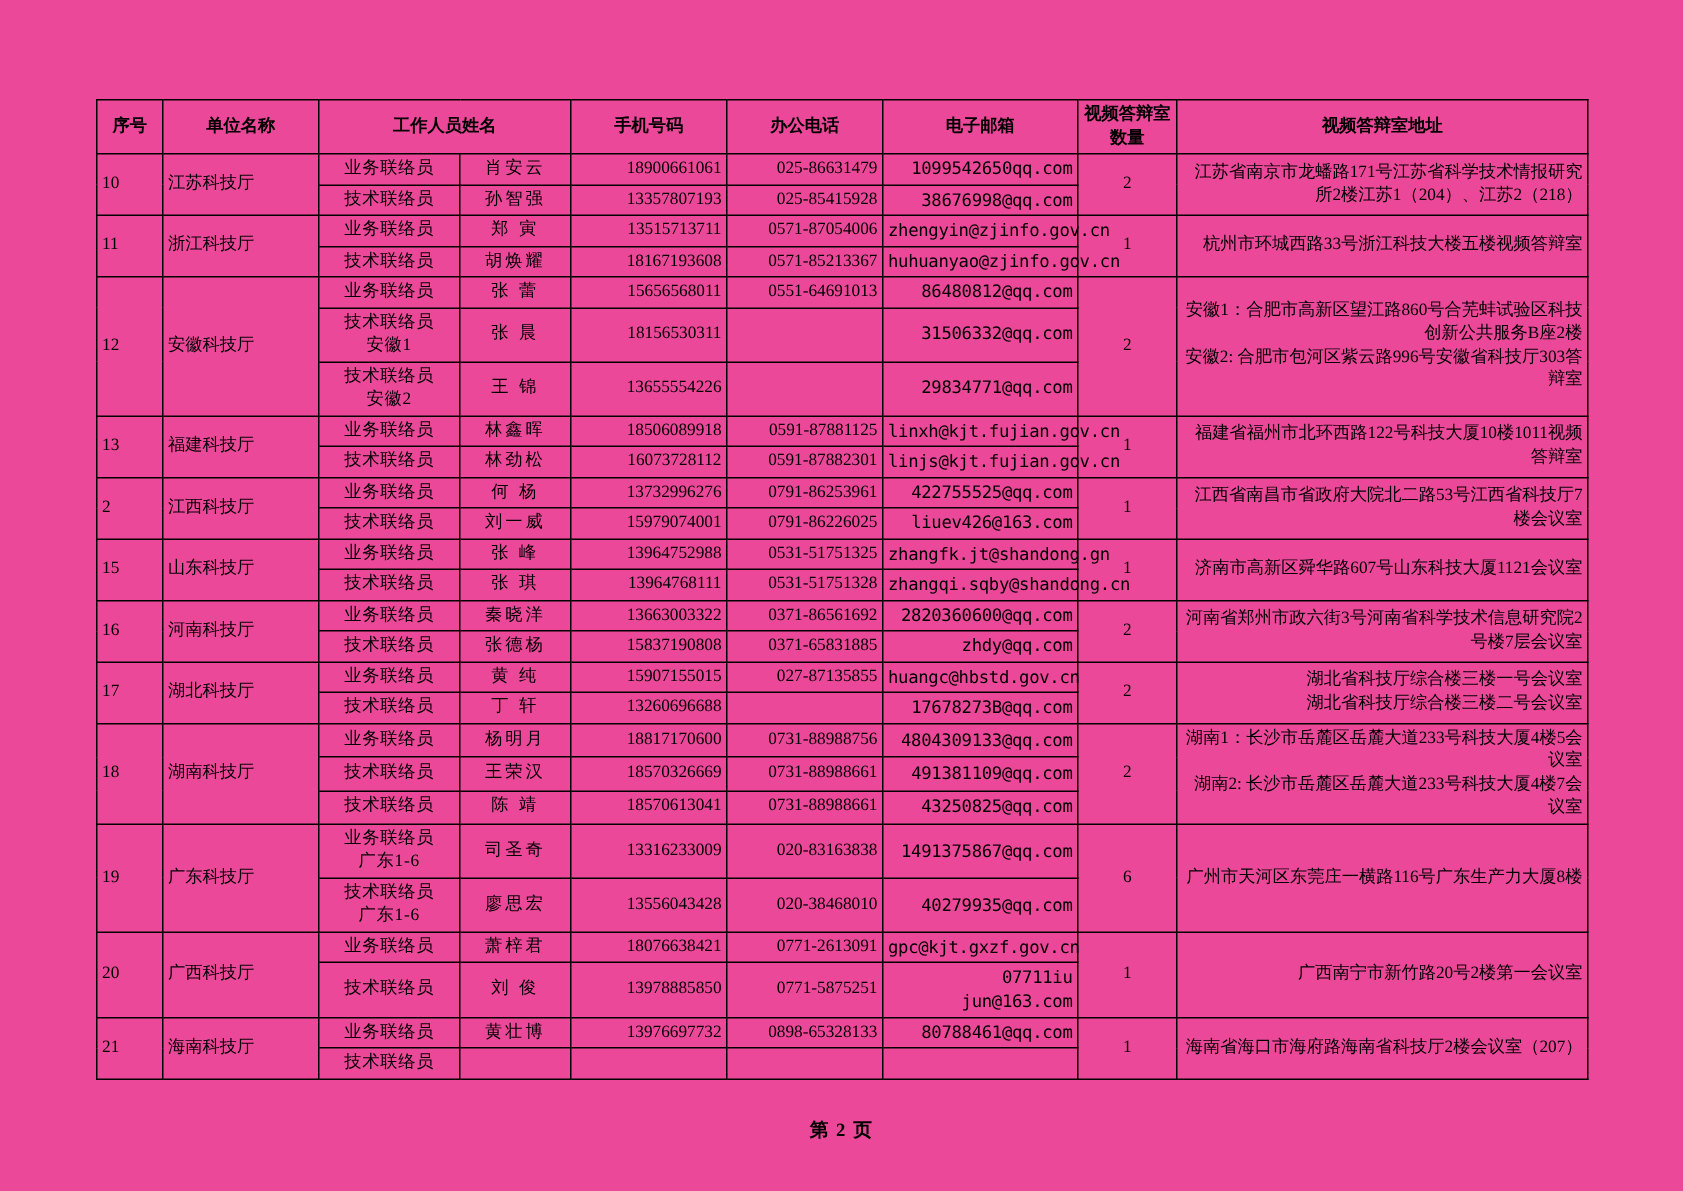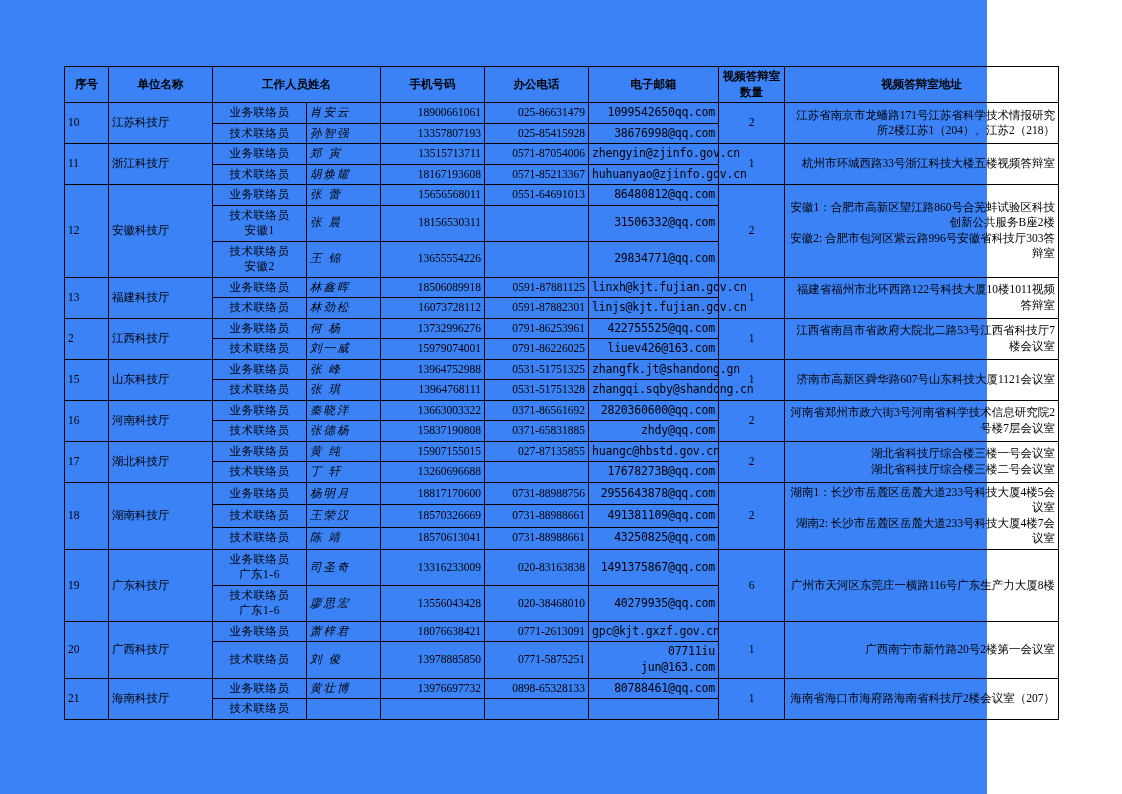--- a/index.html
+++ b/index.html
@@ -10,23 +10,23 @@
   body {
     width: 1122px;
     height: 794px;
     font-family: "Liberation Serif", "DejaVu Serif", serif;
     color: #000000;
     position: relative;
   }
   .page {
     position: absolute;
     left: 0; top: 0;
-    width: 987px;
+    width: 1122px;
     height: 794px;
-    background: #3b82f6;
+    background: #ec4899;
   }
   .table-wrap {
     position: absolute;
     left: 64px;
     top: 66px;
     width: 994px;
   }
   table.doc {
     border-collapse: collapse;
     width: 994px;
@@ -40,21 +40,21 @@
     vertical-align: middle;
   }
   th {
     font-weight: bold;
     text-align: center;
     font-size: 12.5px;
     padding: 6px 2px;
   }
   td.name { text-align: left; font-size: 12px; }
   td.role { text-align: center; font-size: 11px; letter-spacing: .5px;}
-  td.person { font-size: 12px; letter-spacing: 2px; font-style: italic;}
+  td.person { text-align: center; font-size: 12px; letter-spacing: 2px;}
   td.mono {
     text-align: right;
     font-family: "Liberation Serif", "DejaVu Serif", serif;
     font-size: 11.5px;
   }
   td.email {
     text-align: right;
     padding-left: 6px;
     font-family: "DejaVu Sans Mono", "Liberation Mono", monospace;
     font-size: 10px;
@@ -276,21 +276,21 @@
             <td class="mono"></td>
             <td class="email">17678273B@qq.com</td>
           </tr>
           <tr>
             <td class="idx" rowspan="3">18</td>
             <td class="name" rowspan="3">湖南科技厅</td>
             <td class="role multiline">业务联络员</td>
             <td class="person">杨明月</td>
             <td class="mono">18817170600</td>
             <td class="mono">0731-88988756</td>
-            <td class="email">2955643878@qq.com</td>
+            <td class="email">4804309133@qq.com</td>
             <td class="cnt" rowspan="3">2</td>
             <td class="addr multiline" rowspan="3">湖南1：长沙市岳麓区岳麓大道233号科技大厦4楼5会议室
 湖南2: 长沙市岳麓区岳麓大道233号科技大厦4楼7会议室</td>
           </tr>
           <tr>
             <td class="role multiline">技术联络员</td>
             <td class="person">王荣汉</td>
             <td class="mono">18570326669</td>
             <td class="mono">0731-88988661</td>
             <td class="email">491381109@qq.com</td>
@@ -355,14 +355,15 @@
             <td class="role multiline">技术联络员</td>
             <td class="person"></td>
             <td class="mono"></td>
             <td class="mono"></td>
             <td class="email"></td>
           </tr>
         </tbody>
     </table>
   </div>
 
+  <div class="footer">第 2 页</div>
 
 </div>
 
 </body></html>

